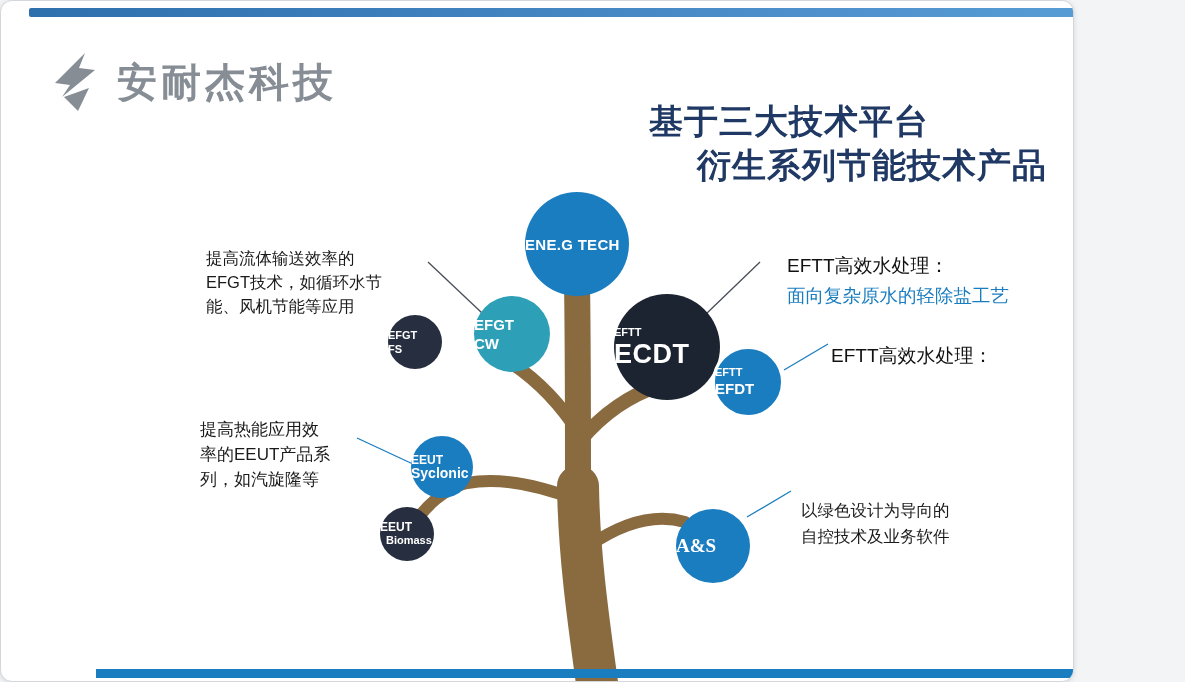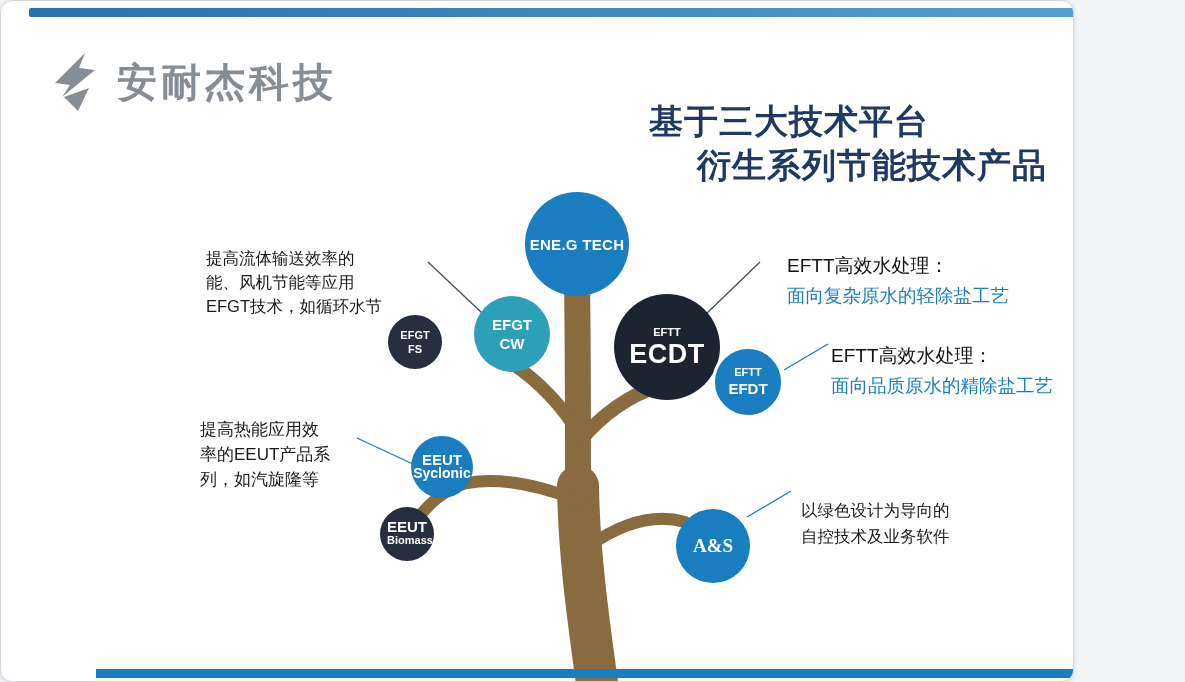--- a/index.html
+++ b/index.html
@@ -32,33 +32,33 @@
   .title {
     position:absolute; left:648px; top:98px;
     color:var(--title-navy,#1f3864);
     font-weight:bold; font-size:34px; line-height:44px;
     letter-spacing:1px;
   }
   .title-line2 { padding-left:48px; }
   .tree-svg { position:absolute; left:0; top:0; width:1185px; height:682px; }
   .circle {
     position:absolute; border-radius:50%; color:#fff;
-    display:flex; flex-direction:column; align-items:center; justify-content:center;
+    display:flex; flex-direction:column; align-items:flex-start; justify-content:center;
     text-align:center; font-weight:bold;
   }
   .c-blue { background:var(--accent-blue,#1a7dc0); }
   .c-teal { background:var(--teal,#2da0b8); }
   .c-navy { background:var(--navy,#272e3f); }
   .c-dark { background:var(--dark-navy,#1d2431); }
   .ring   { border:3px solid #ffffff; }
   .n-lg  { font-size:15px; letter-spacing:.3px; }
   .n-md  { font-size:15px; line-height:19px; }
   .n-sm  { font-size:11px; line-height:14px; }
   .n-tag { font-size:11px; line-height:13px; }
-  .n-tag2{ font-size:15px; line-height:12px; }
+  .n-tag2{ font-size:12px; line-height:12px; }
   .n-big { font-size:27px; line-height:30px; letter-spacing:.5px; }
   .n-syc { font-size:14px; line-height:15px; }
   .n-bio { font-size:11px; line-height:14px;padding-left:6px; }
   .n-as  { font-size:19px; }
   .note { position:absolute; color:var(--text-black,#1a1a1a); font-size:16.5px; line-height:24px; }
   .note-mid { line-height:25px; font-size:17px; }
   .note-heading { font-size:19px; line-height:30px; color:#111111; }
   .note-detail  { font-size:18.5px; line-height:30px; color:var(--accent-blue,#1a7dc0); }
 </style>
 </head>
@@ -132,38 +132,37 @@
     <div class="n-tag2">EEUT</div>
     <div class="n-bio">Biomass</div>
   </div>
 
   <div class="circle c-blue" style="left:675px;top:508px;width:74px;height:74px;font-family:Liberation Serif, serif;">
     <div class="n-as">A&amp;S</div>
   </div>
 
   <div class="note" style="left:205px;top:245px;">
     <div>提高流体输送效率的</div>
+    <div>EFGT技术，如循环水节</div>
     <div>能、风机节能等应用</div>
-    <div>EFGT技术，如循环水节</div>
   </div>
 
   <div class="note note-mid" style="left:199px;top:416px;">
     <div>提高热能应用效</div>
     <div>率的EEUT产品系</div>
     <div>列，如汽旋隆等</div>
   </div>
 
   <div class="note" style="left:786px;top:250px;">
     <div class="note-heading">EFTT高效水处理：</div>
     <div class="note-detail">面向复杂原水的轻除盐工艺</div>
   </div>
 
   <div class="note" style="left:830px;top:340px;">
     <div class="note-heading">EFTT高效水处理：</div>
-    <div class="note-detail">面向品质原水的精除盐工艺</div>
   </div>
 
   <div class="note" style="left:800px;top:496px;line-height:26px;">
     <div>以绿色设计为导向的</div>
     <div>自控技术及业务软件</div>
   </div>
 
   <div class="bottom-bar"></div>
 
 </div>

